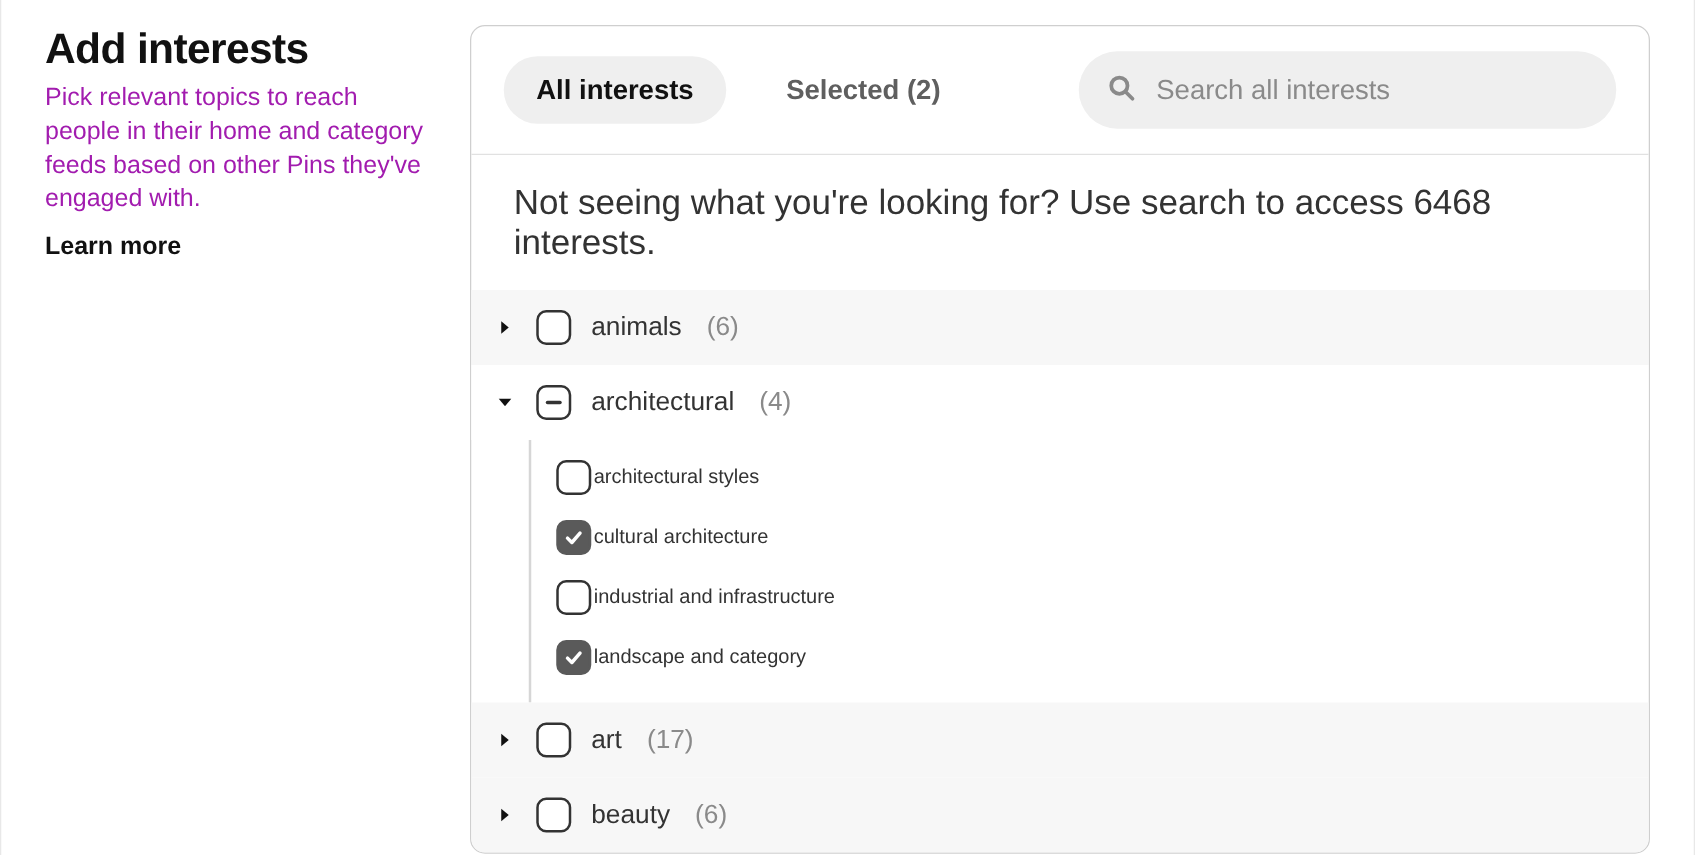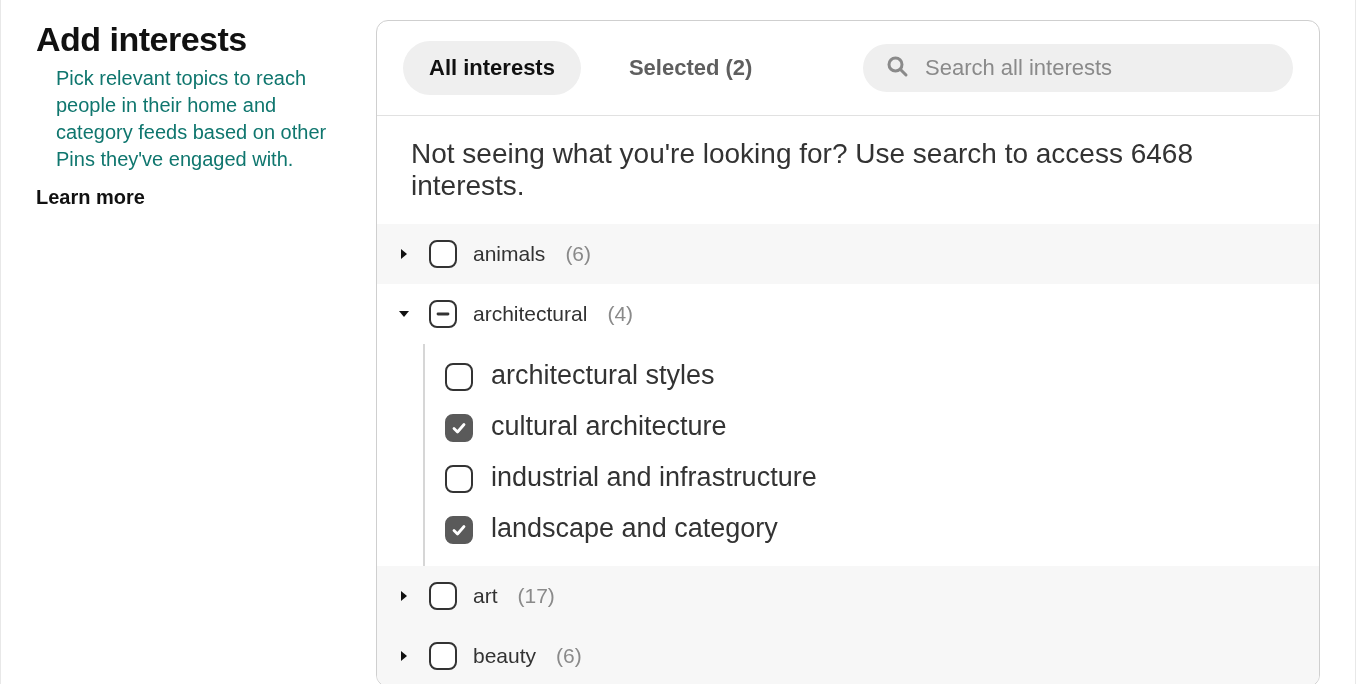--- a/index.html
+++ b/index.html
@@ -25,24 +25,23 @@
       padding-right: 10px;
     }
     .sidebar h1 {
       font-size: 34px;
       font-weight: 700;
       letter-spacing: -0.5px;
       margin-bottom: 6px;
     }
     .sidebar p {
       font-size: 20px;
-      color: #0f766e;
+      color: #a21caf;
       line-height: 1.35;
       font-weight: 400;
-      margin-left: 20px;
     }
     .sidebar .learn {
       font-weight: 700;
       font-size: 20px;
       cursor: pointer;
       display: inline-block;
       margin-top: 13px;
     }
     .panel {
       flex: 1;
@@ -70,21 +69,21 @@
       background: #efefef;
       color: #111;
     }
     .searchbox {
       flex: 1;
       background: #efefef;
       border-radius: 999px;
       display: flex;
       align-items: center;
       padding: 12px 22px;
-      height: 48px;
+      height: 62px;
       gap: 16px;
       max-width: 430px;
       margin-left: auto;
     }
     .searchbox svg { flex-shrink: 0; }
     .searchbox input {
       border: none;
       background: transparent;
       font-size: 22px;
       color: #111;
@@ -142,24 +141,24 @@
     .checkbox.indeterminate .minus-mark { display: block; }
     .label { color: #333; }
     .count { color: #8a8a8a; margin-left: 4px; }
     .children {
       border-left: 2px solid #d6d6d6;
       margin-left: 46px;
       padding: 6px 0 12px 0;
     }
     .child {
       display: flex;
-      align-items: flex-end;
-      gap: 18px;
+      align-items: center;
+      gap: 2px;
       padding: 10px 20px;
-      font-size: 27px;
+      font-size: 16px;
     }
   </style>
 </head>
 <body>
 
 <div class="wrapper">
   <aside class="sidebar">
     <h1>Add interests</h1>
     <p>Pick relevant topics to reach people in their home and category feeds based on other Pins they've engaged with.</p>
     <span class="learn">Learn more</span>

